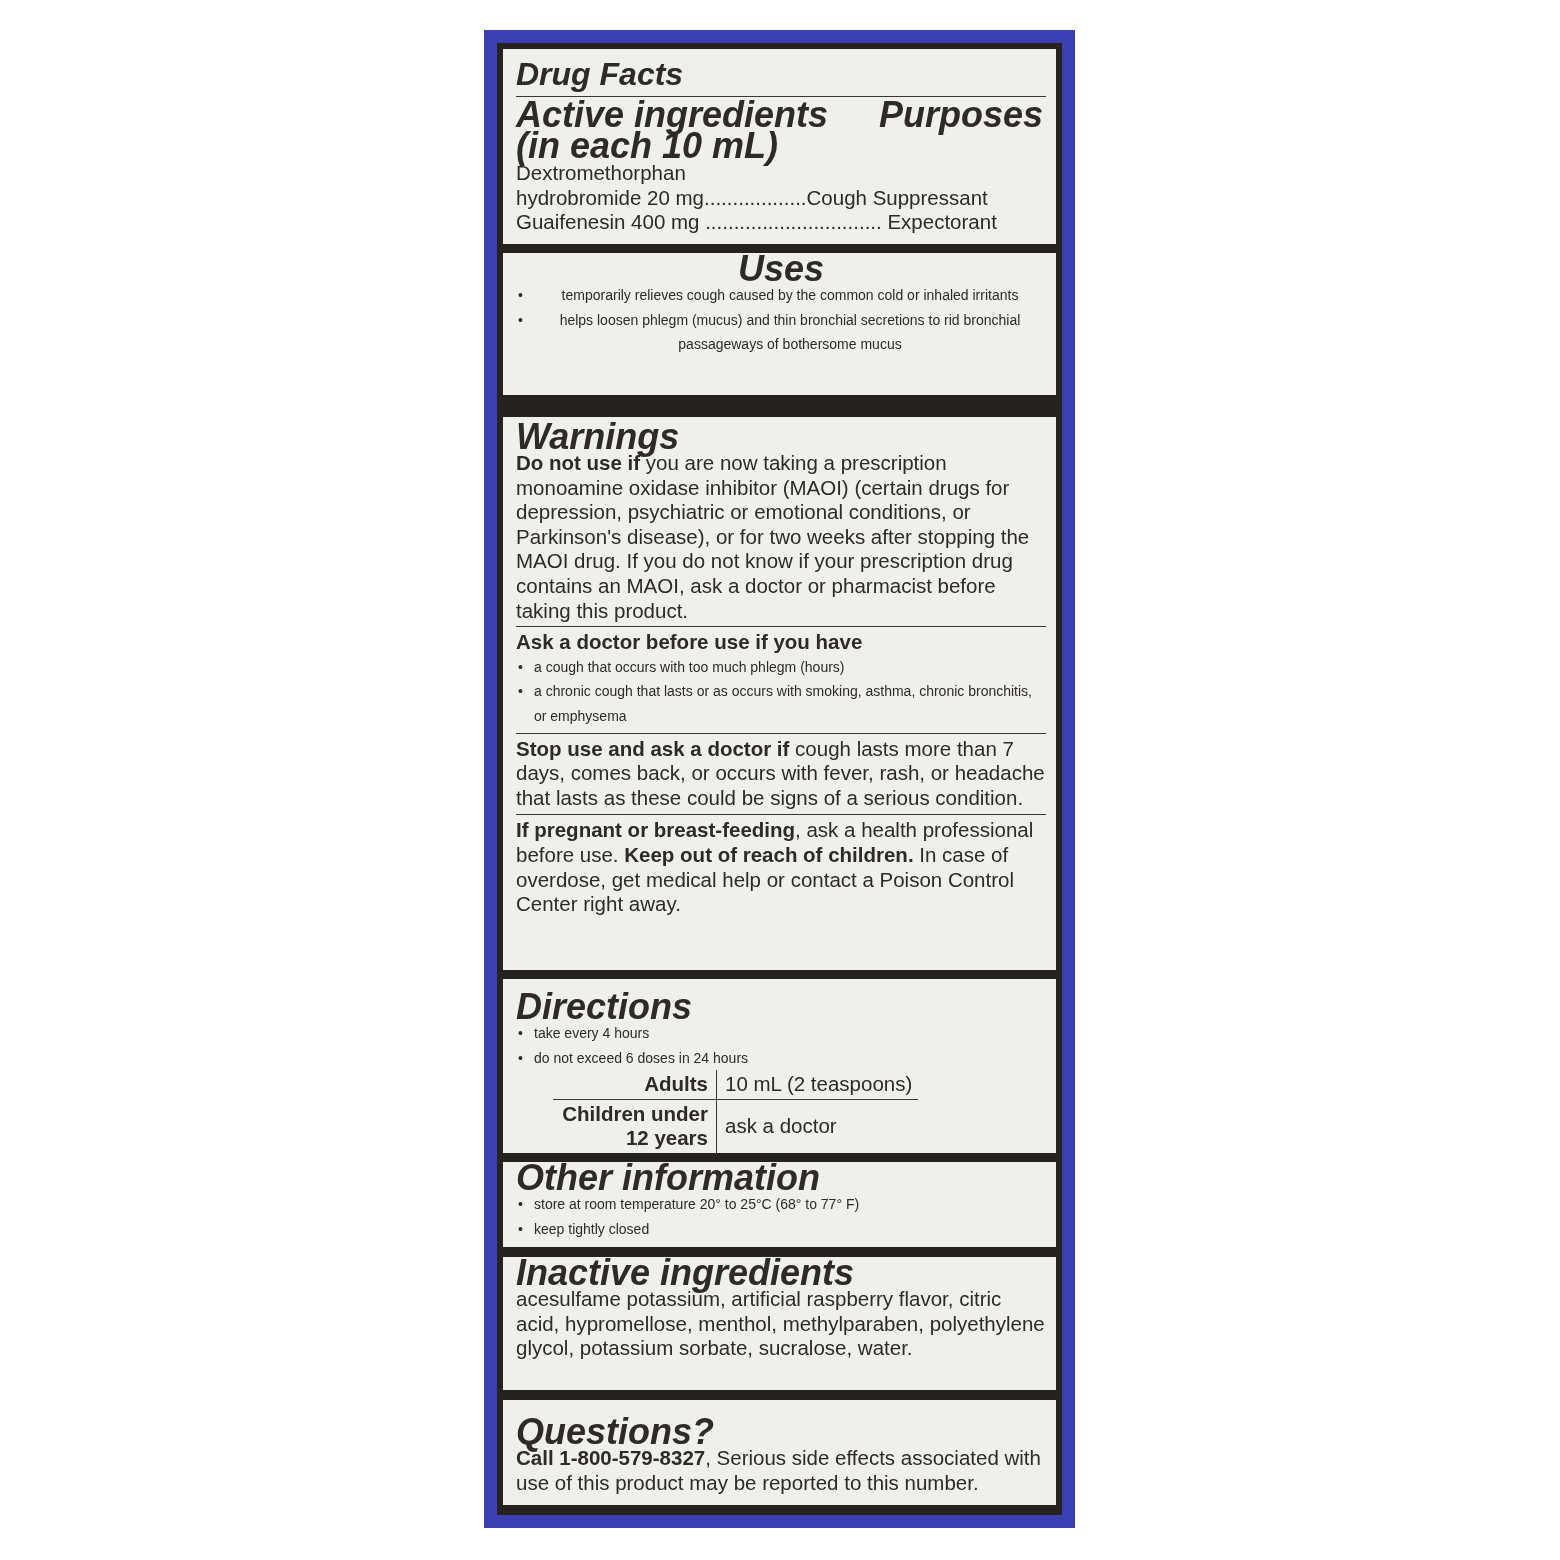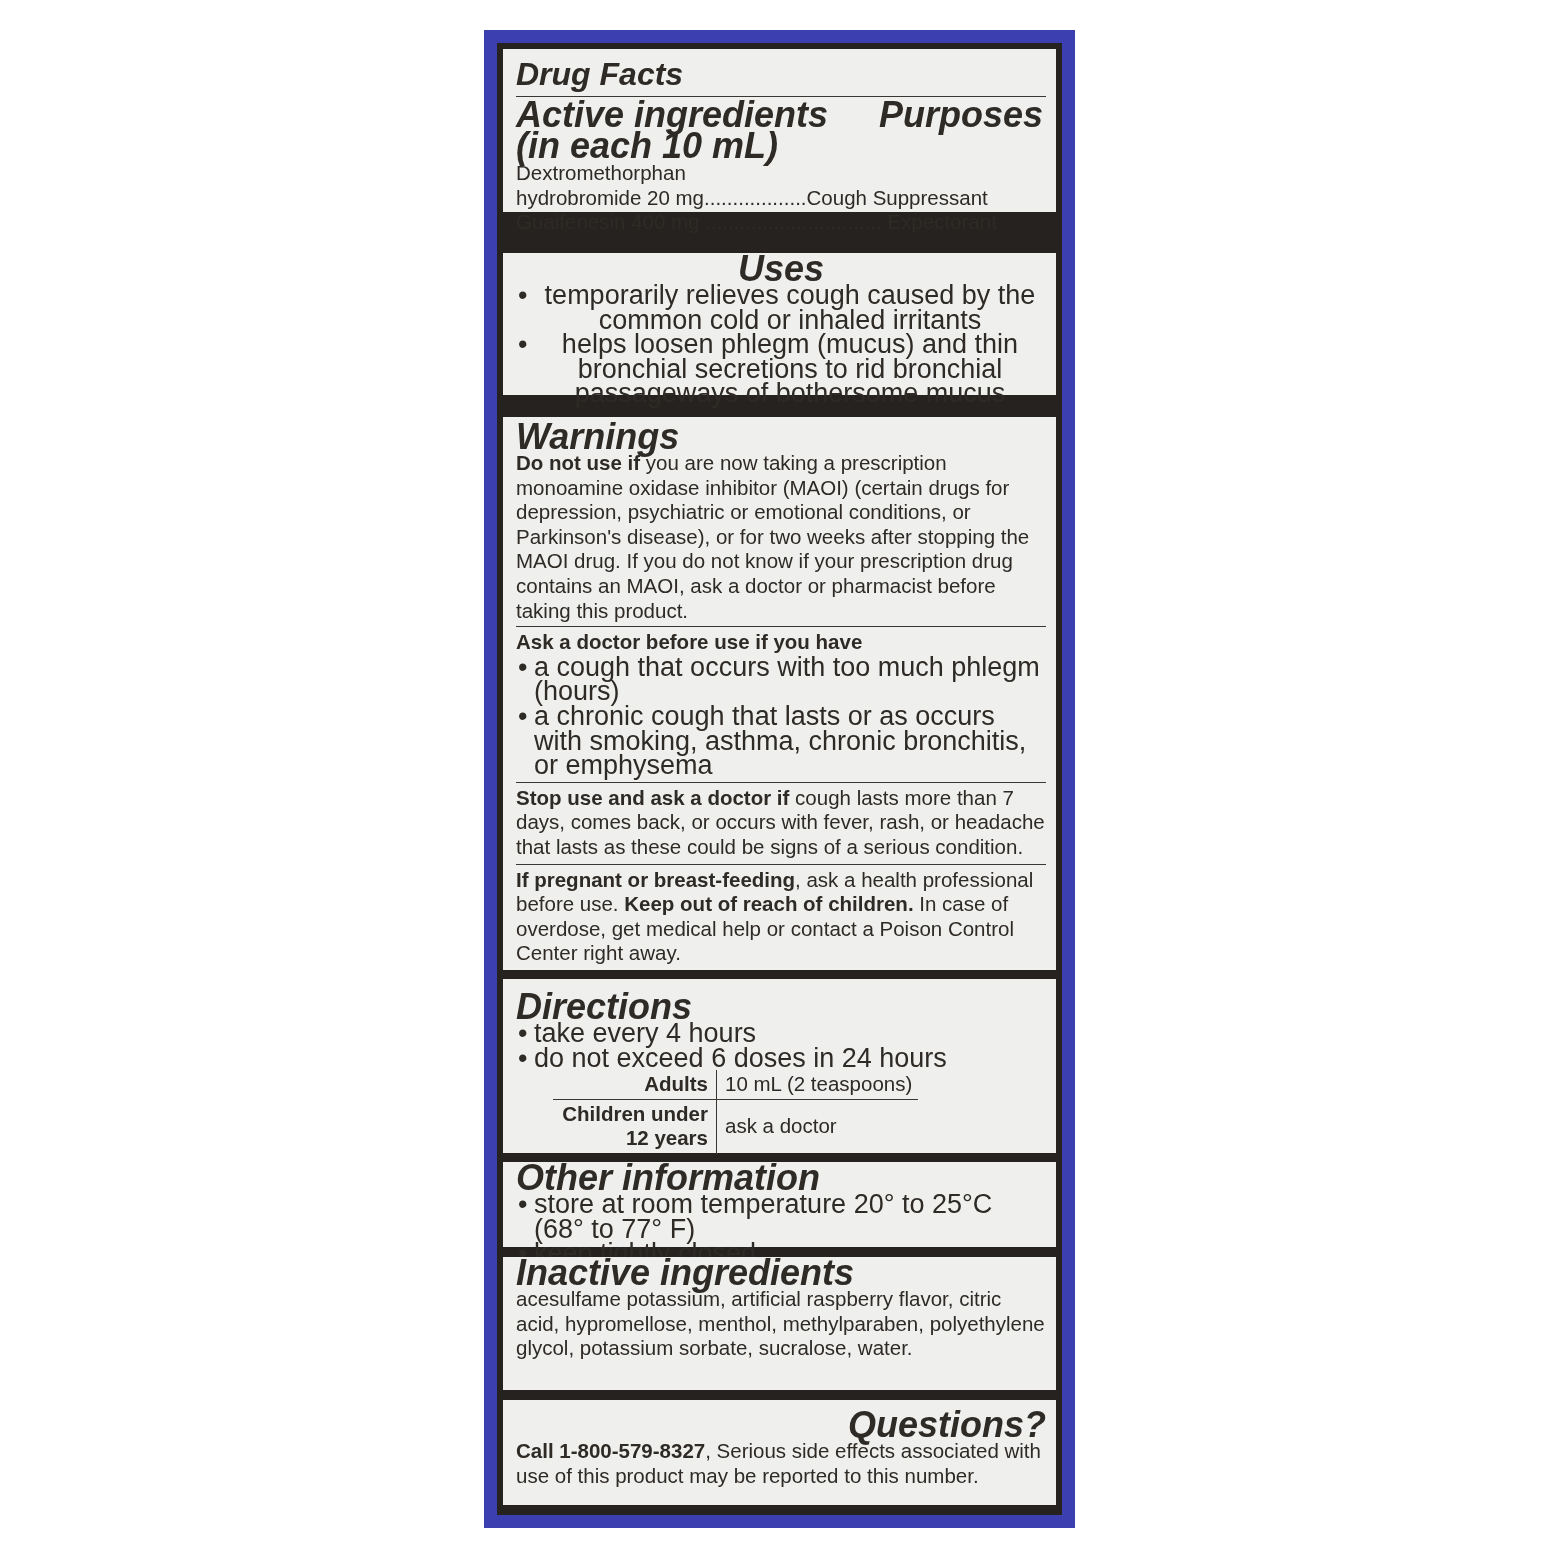--- a/index.html
+++ b/index.html
@@ -11,37 +11,37 @@
            background:#262220; }
   .panel { position:absolute; left:6px; width:553px; background:#efefed;
            box-sizing:border-box; padding:0 10px 0 13px; }
   .h-title { font-weight:bold; font-style:italic; font-size:32px; line-height:38px; margin:0; }
   .h-sec { font-weight:bold; font-style:italic; font-size:36px; line-height:28px; margin:0; }
   .rule { border-top:1.5px solid #3a3632; }
   .txt { font-size:20.5px; line-height:24.6px; }
   .b { font-weight:bold; }
   .row2 { display:flex; justify-content:space-between; }
   ul { list-style:none; margin:0; padding:0; }
-  li { position:relative; padding-left:18px; font-size:27px; line-height:24.6px; }
+  li { position:relative; padding-left:18px; font-size:14px; line-height:24.6px; }
   li::before { content:"\2022"; position:absolute; left:2px; top:0; }
   .sub { padding:3px 0 4px 0; }
   .dtable { margin-left:37px; border-collapse:collapse; font-size:20.5px; line-height:24.6px; }
   .dtable td { padding:0 8px; vertical-align:middle; }
   .dtable td.l { text-align:right; font-weight:bold; border-right:1.5px solid #3a3632; padding-left:0; }
   .dtable tr.first td { border-bottom:1.5px solid #3a3632; padding-top:2px; padding-bottom:2px; }
   .dtable tr.first td.r { padding-right:6px; }
   .dtable tr.second td { padding-top:2px; padding-bottom:3px; }
 </style>
 </head>
 <body>
 
 <div class="outer">
   <div class="frame">
 
-    <div class="panel" style="top:6px;height:163px;">
+    <div class="panel" style="top:6px;height:195px;">
       <div class="h-title" style="padding-top:6px;">Drug Facts</div>
       <div class="rule" style="margin-top:3px;"></div>
       <div class="row2" style="margin-top:2px;">
         <div class="h-sec" style="line-height:31px;">Active ingredients</div>
         <div class="h-sec" style="line-height:31px;padding-right:3px;">Purposes</div>
       </div>
       <div class="h-sec" style="line-height:31px;">(in each 10 mL)</div>
       <div class="txt">Dextromethorphan</div>
       <div class="txt">hydrobromide 20 mg..................Cough Suppressant</div>
       <div class="txt">Guaifenesin 400 mg ............................... Expectorant</div>
@@ -99,18 +99,18 @@
         <li>keep tightly closed</li>
       </ul>
     </div>
 
     <div class="panel" style="top:1214px;height:133px;">
       <div class="h-sec" style="padding-top:2px;">Inactive ingredients</div>
       <div class="txt">acesulfame potassium, artificial raspberry flavor, citric acid, hypromellose, menthol, methylparaben, polyethylene glycol, potassium sorbate, sucralose, water.</div>
     </div>
 
     <div class="panel" style="top:1357px;height:105px;">
-      <div class="h-sec" style="padding-top:11px;text-align:right;">Questions?</div>
+      <div class="h-sec" style="padding-top:18px;">Questions?</div>
       <div class="txt"><span class="b">Call 1-800-579-8327</span><span>, Serious side effects associated with use of this product may be reported to this number.</span></div>
     </div>
 
   </div>
 </div>
 
 </body></html>

